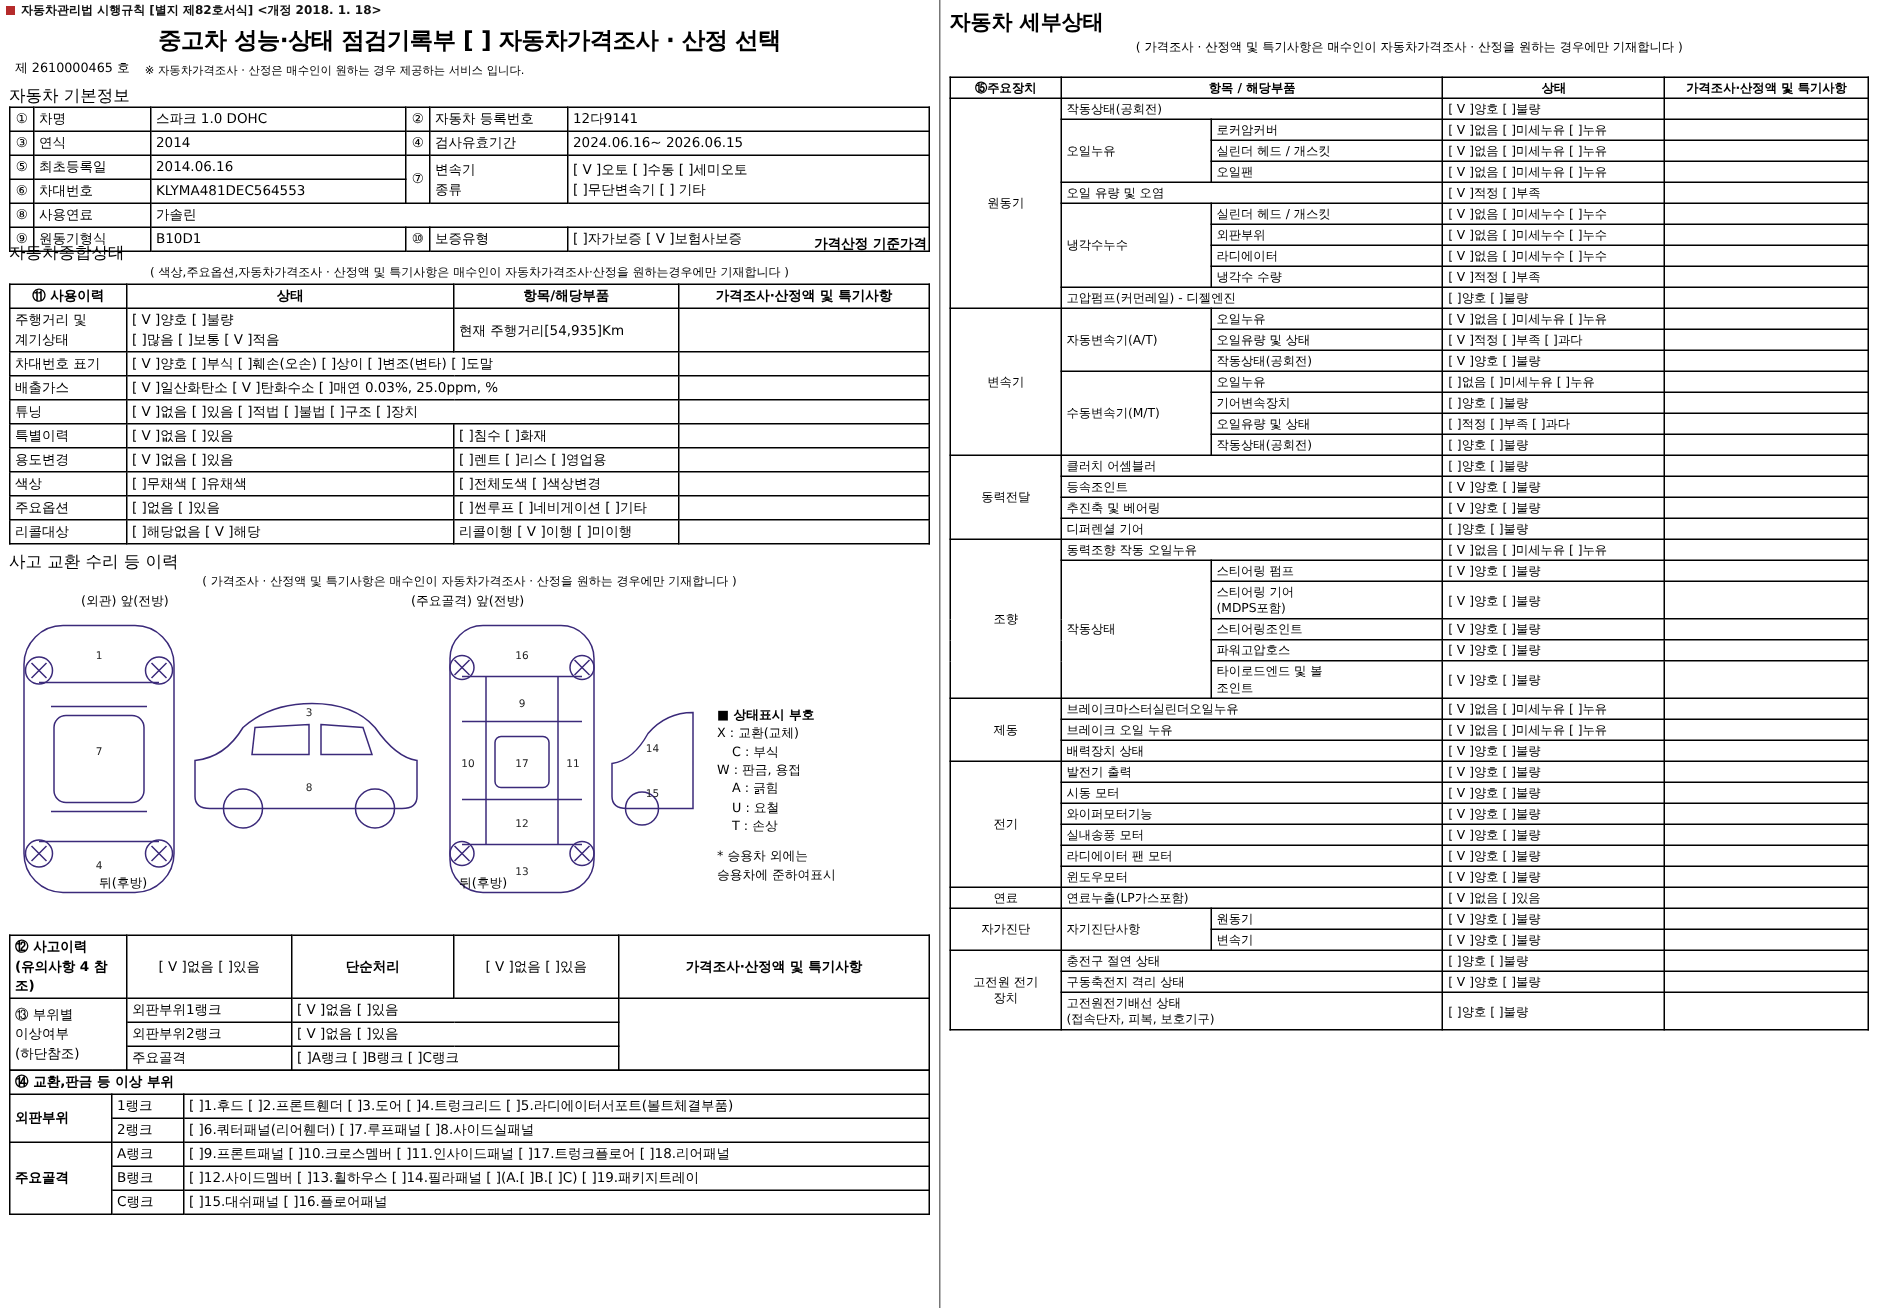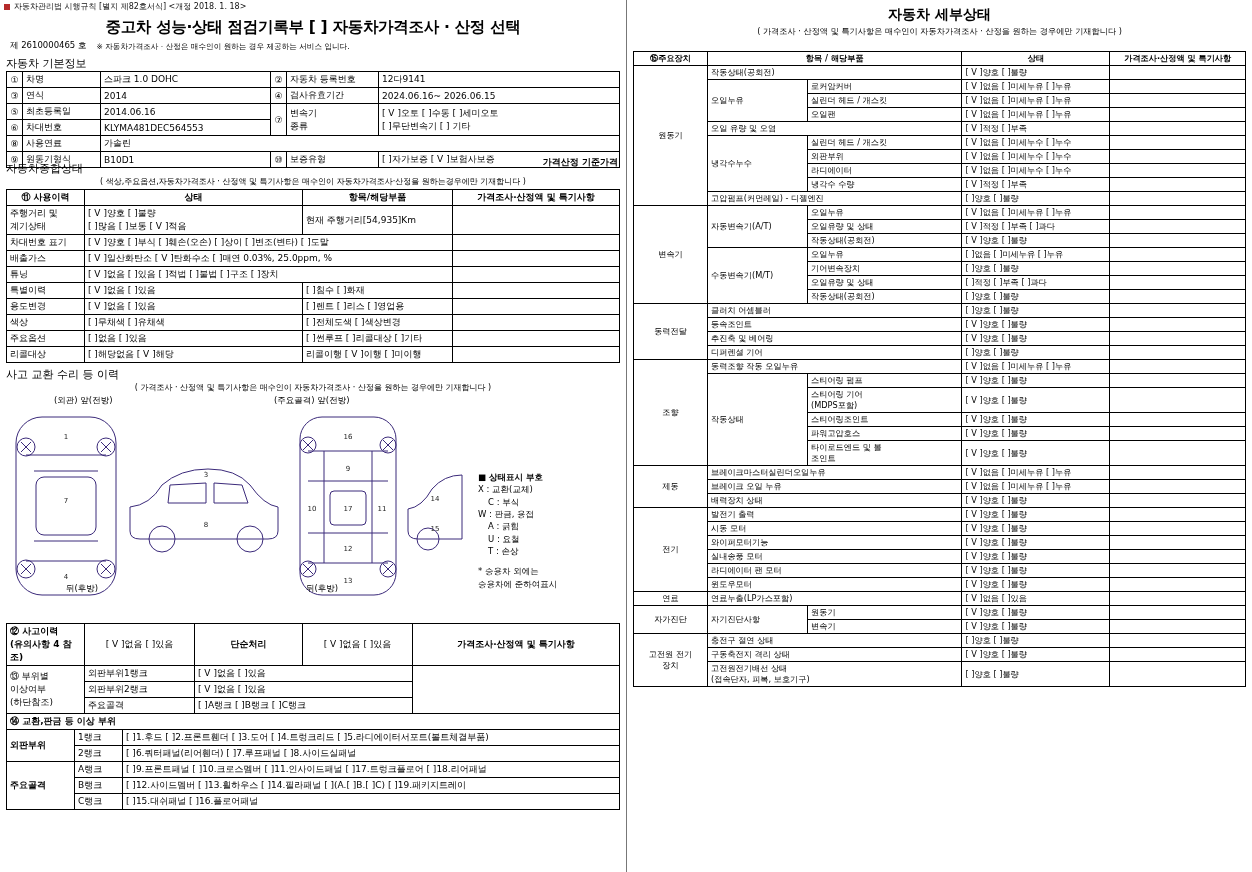--- a/index.html
+++ b/index.html
@@ -16,21 +16,21 @@
   .sheet {
     position:absolute; background:#fff;
   }
   #left-sheet { left:0; top:0; width:626px; height:872px; }
   #right-sheet { left:626px; top:0; width:626px; height:872px; border-left:1px solid #777; }
 
   
   .ribbon {
     display:flex; align-items:center; gap:4px;
     padding:1px 4px 1px 4px;
-    font-size:8px; color:#111;
+    font-size:8px; color:#111;font-weight:bold;
   }
   .sq { width:6px; height:6px; background:#c33; display:inline-block; }
   .sq.dk { background:#b52b2b; }
 
   
   table { border-collapse:collapse; width:100%; }
   td, th { border:1px solid #000; padding:1px 3px; vertical-align:middle; font-weight:normal; }
   .c { text-align:center; }
   .l { text-align:left; }
   .b { font-weight:bold; }
@@ -47,21 +47,21 @@
   .inner { padding:0 6px 0 6px; }
 
   
   .diagram-wrap { position:relative; height:228px; }
   .diag-label { position:absolute; font-size:8.5px; }
   .legend { position:absolute; font-size:8.5px; line-height:1.45; }
 
   .car-svg { position:absolute; }
 
   
-  h2.doc-title2 { text-align:center; font-size:14px; font-weight:bold; margin:6px 0 2px 0; }
+  h2.doc-title2 { font-size:14px; font-weight:bold; margin:6px 0 2px 0; }
   .r-note { text-align:center; font-size:8.2px; margin-bottom:4px; }
 
   .small { font-size:8.2px;margin-top:14px; }
   .tiny { font-size:7.6px; }
 </style>
 </head>
 <body>
 
 <div class="page">
 
@@ -181,21 +181,21 @@
         </tr>
         <tr>
           <td class="l">색상</td>
           <td class="l">[ ]무채색 [ ]유채색</td>
           <td class="l">[ ]전체도색 [ ]색상변경</td>
           <td class="l"></td>
         </tr>
         <tr>
           <td class="l">주요옵션</td>
           <td class="l">[ ]없음 [ ]있음</td>
-          <td class="l">[ ]썬루프 [ ]리콜대상 [ ]기타</td>
+          <td class="l">[ ]썬루프 [ ]네비게이션 [ ]기타</td>
           <td class="l"></td>
         </tr>
         <tr>
           <td class="l">리콜대상</td>
           <td class="l">[ ]해당없음 [ V ]해당</td>
           <td class="l">리콜이행 [ V ]이행 [ ]미이행</td>
           <td class="l"></td>
         </tr>
       </tbody>
         </table>

